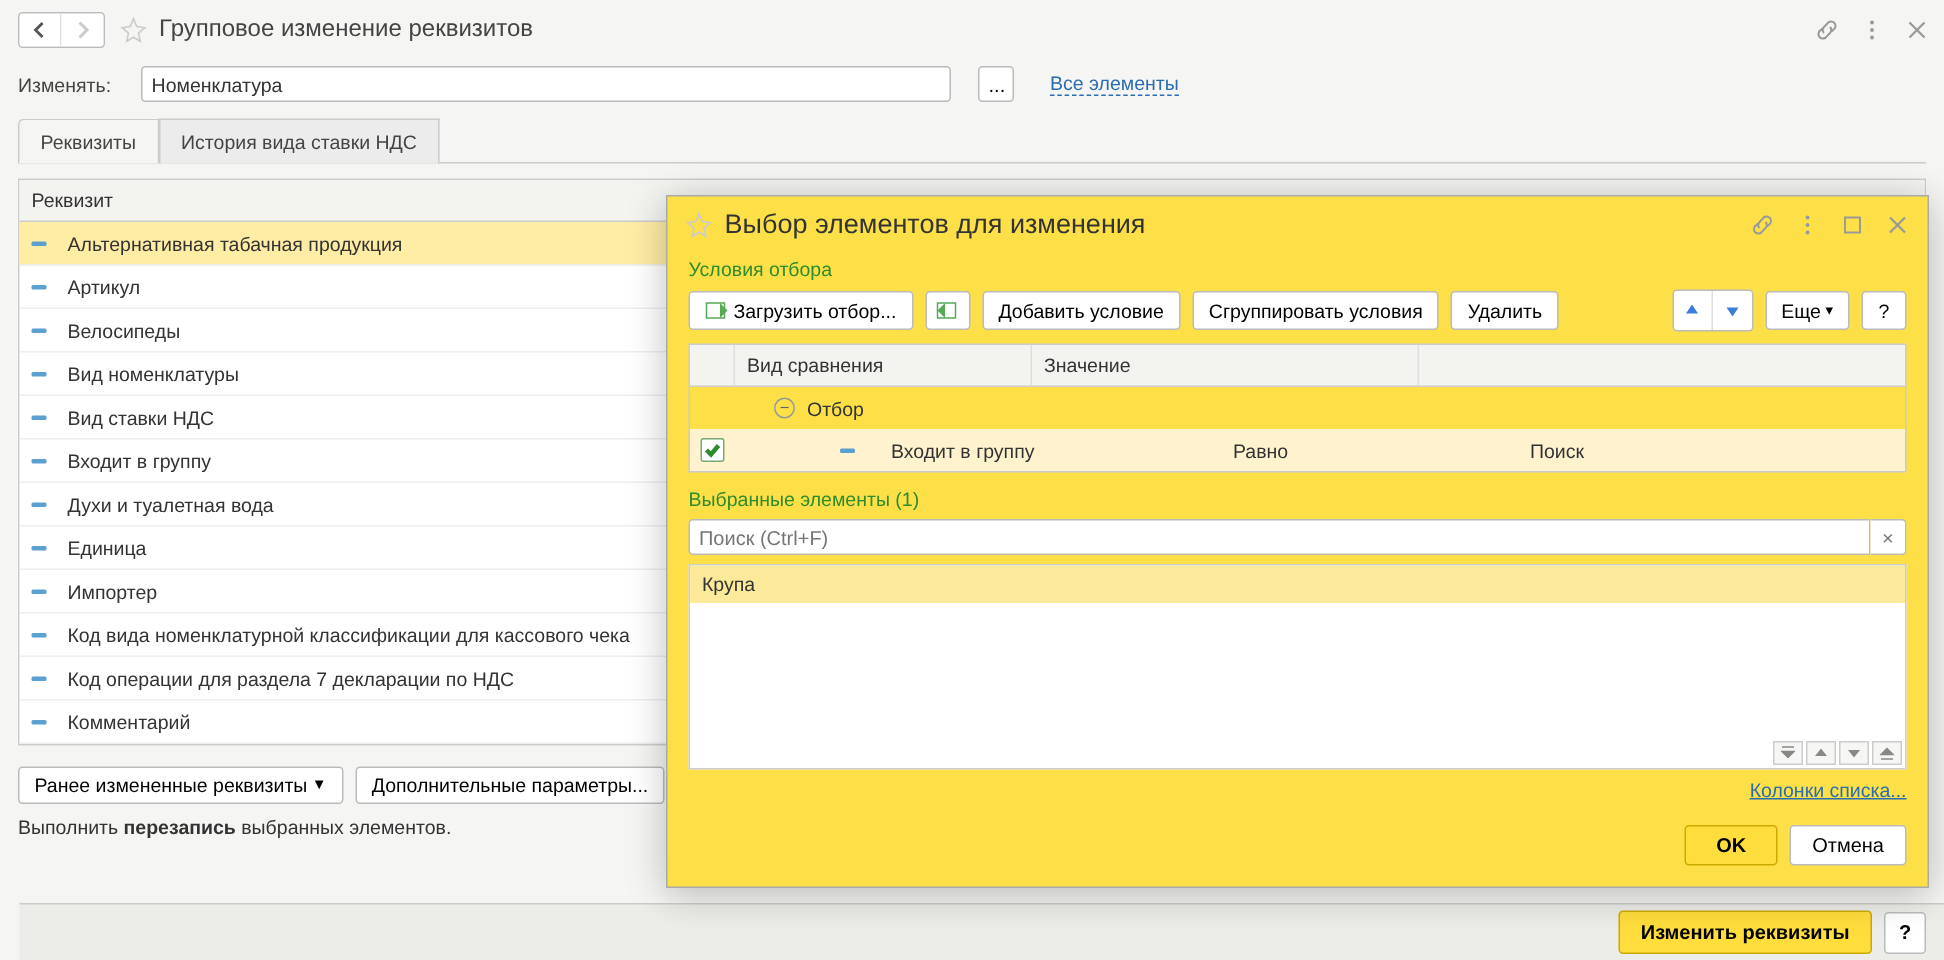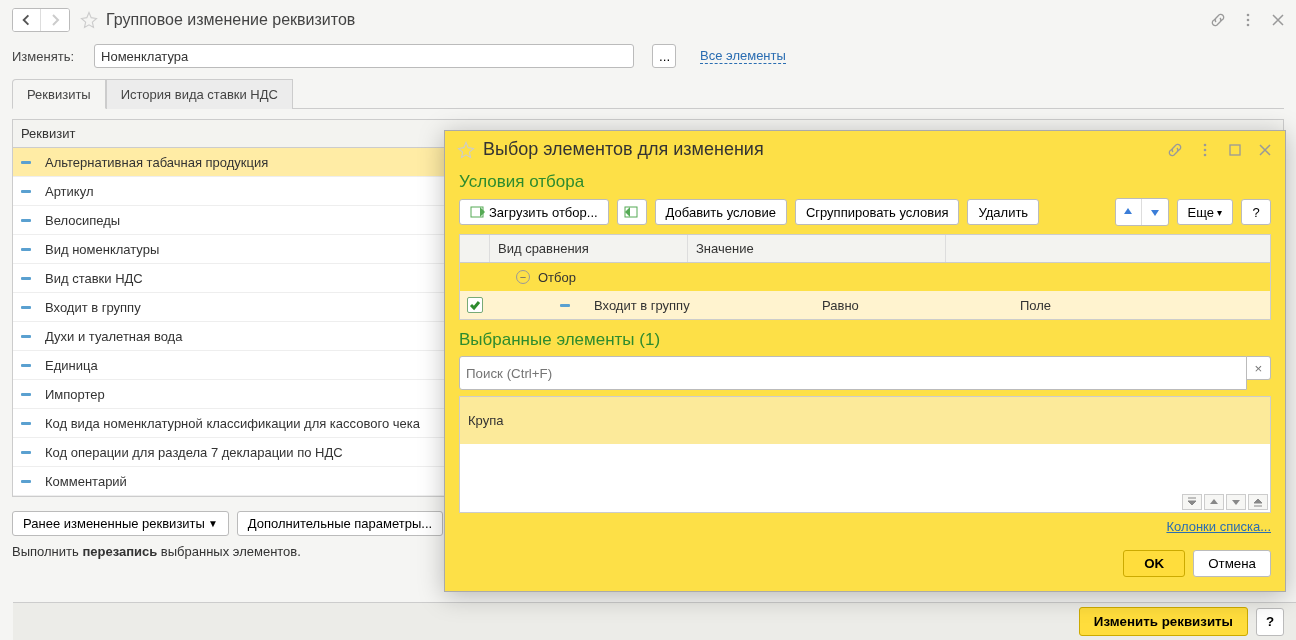--- a/index.html
+++ b/index.html
@@ -51,21 +51,21 @@
   .btn-primary { background:#ffdd3c; border:1px solid #ccaa00; padding:6px 14px; border-radius:3px; font-weight:bold; cursor:pointer;}
   .btn-help { border:1px solid #bbb; background:#fff; width:28px; height:28px; border-radius:3px; cursor:pointer; font-weight:bold;}
 
   
   .dialog { position:absolute; left:444px; top:130px; right:10px; height:462px; background:#fde047; border:1px solid #aaa; box-shadow:0 4px 24px rgba(0,0,0,0.25); display:flex; flex-direction:column;}
   .dlg-header { display:flex; align-items:center; padding:8px 12px; }
   .dlg-title { font-size:18px; color:#333; }
   .dlg-header .star-icon { margin-right:8px;}
   .dlg-header-right { margin-left:auto; display:flex; gap:14px; align-items:center; color:#888;}
   .dlg-body { padding:4px 14px 10px; display:flex; flex-direction:column; flex:1; min-height:0;}
-  .green-heading { color:#2e8b2e; font-size:17px; margin:0 0 6px;}
+  .green-heading { color:#2e8b2e; font-size:13px; margin:0 0 6px;}
   .toolbar { display:flex; gap:8px; align-items:center; margin-bottom:8px; flex-wrap:wrap;}
   .toolbar .btn { height:26px;}
   .sq-icon { width:16px; height:16px; display:inline-block;}
   .arrow-btn-grp { display:flex; border:1px solid #bbb; border-radius:3px; overflow:hidden; margin-left:auto;}
   .arrow-btn-grp button { width:26px; height:26px; border:none; background:#fff; cursor:pointer; display:flex; align-items:center; justify-content:center;}
   .arrow-btn-grp button:first-child{border-right:1px solid #ddd;}
   .filter-table { border:1px solid #ccc; }
   .ft-header { display:flex; background:#f3f3f0; border-bottom:1px solid #ccc;}
   .ft-header > div { padding:6px 8px; border-right:1px solid #ddd;}
   .ft-col-check{ width:30px; border-right:1px solid #ddd;}
@@ -79,24 +79,24 @@
   .ft-row.cond .ft-col-check { display:flex; align-items:center; justify-content:center;}
   .ft-row.cond .ft-col-field { display:flex; align-items:center; gap:10px; padding:5px 8px 5px 70px;}
   .ft-row.cond > div { padding-top:5px; padding-bottom:5px;}
   .ft-row > div { border-right:0px solid #eee;}
   .chk { width:16px; height:16px; border:1px solid #7a7; border-radius:2px; background:#fff; display:flex; align-items:center; justify-content:center;}
   .chk svg{ width:12px; height:12px; stroke:#2e8b2e; stroke-width:3; fill:none;}
   .minus-circle{ width:14px; height:14px; border:1px solid #999; border-radius:50%; display:flex; align-items:center; justify-content:center; font-size:11px; color:#666;}
 
   .selected-block { margin-top:10px; display:flex; flex-direction:column; flex:1; min-height:0;}
   .search-wrap{ display:flex; margin-bottom:6px;}
-  .search-wrap input{ flex:1; border:1px solid #bbb; height:34px; padding:0 6px; border-radius:3px 0 0 3px; outline:none; color:#888;}
+  .search-wrap input{ flex:1; border:1px solid #bbb; height:24px; padding:0 6px; border-radius:3px 0 0 3px; outline:none; color:#888;}
   .search-wrap button{ width:24px; height:24px; border:1px solid #bbb; border-left:none; background:#fff; border-radius:0 3px 3px 0; cursor:pointer; color:#777;}
   .sel-table { border:1px solid #ccc; flex:1; background:#fff; position:relative;}
-  .sel-row { background:#fcea9a; padding:16px 8px;}
+  .sel-row { background:#fcea9a; padding:5px 8px;}
   .sel-bottom-bar { position:absolute; right:2px; bottom:2px; display:flex; gap:2px;}
   .sb-btn { width:20px; height:16px; border:1px solid #ccc; background:#f6f6f4; display:flex; align-items:center; justify-content:center; font-size:10px; color:#666; cursor:pointer;}
 
   .cols-link { text-align:right; margin-top:6px;}
   .cols-link a{ color:#2a6db2; text-decoration:underline; cursor:pointer;}
 
   .dlg-footer { display:flex; justify-content:flex-end; gap:8px; padding:6px 14px 14px;}
   .btn-ok { background:#ffdd3c; border:1px solid #ccaa00; padding:5px 20px; border-radius:3px; font-weight:bold; cursor:pointer;}
   .btn-cancel { background:#fff; border:1px solid #bbb; padding:5px 14px; border-radius:3px; cursor:pointer;}
 
@@ -331,21 +331,21 @@
               </svg>
             </span>
         </div>
         <div class="ft-col-field">
             <span class="row-bullet">
               <span class="dash"></span>
             </span>
             <span>Входит в группу</span>
           </div>
         <div class="ft-col-cmp" style="padding-left:8px;">Равно</div>
-        <div class="ft-col-val" style="padding-left:8px;">Поле</div>
+        <div class="ft-col-val" style="padding-left:8px;">Поиск</div>
       </div>
     </div>
 
     <div class="selected-block">
       <div class="green-heading">Выбранные элементы (1)</div>
       <div class="search-wrap">
         <input placeholder="Поиск (Ctrl+F)" style="">
         <button>×</button>
       </div>
       <div class="sel-table">

